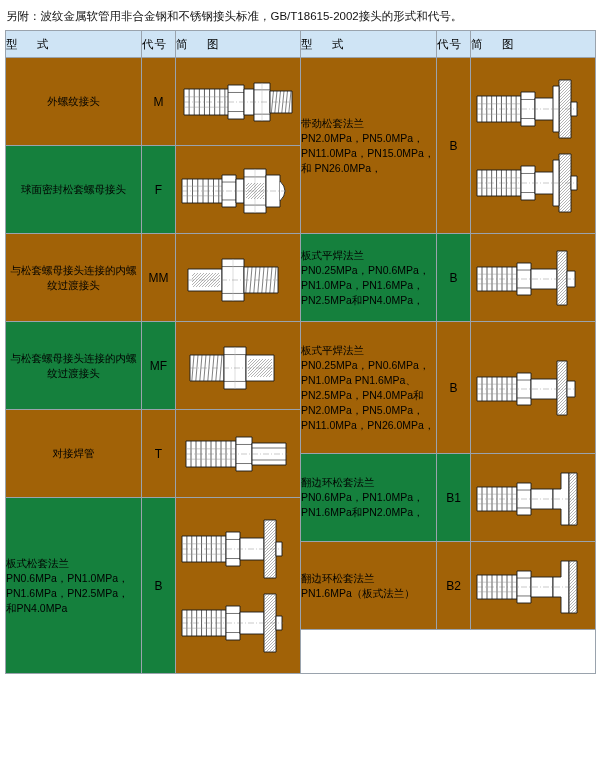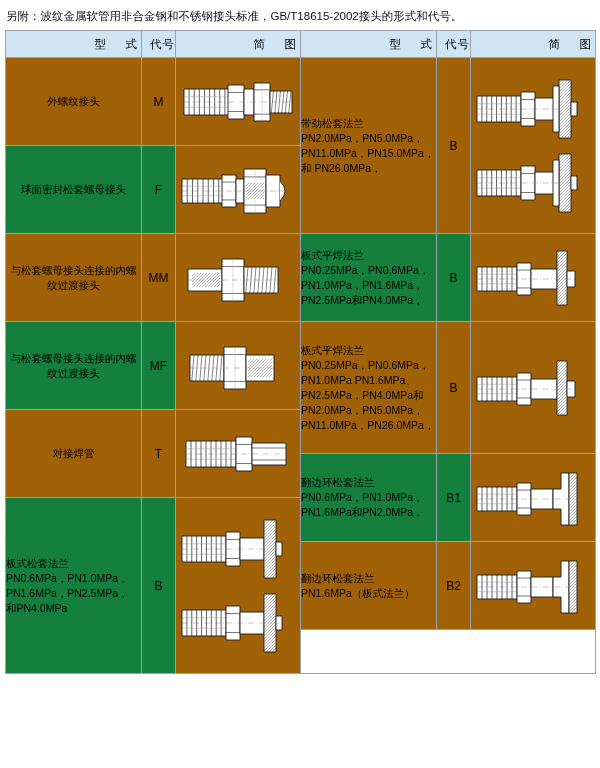--- a/index.html
+++ b/index.html
@@ -38,21 +38,21 @@
   table.main td, table.main th {
     border: 1px solid #9aa3ad;
     vertical-align: middle;
     padding: 0;
   }
   thead th {
     background: #cfe4f5;
     font-size: 11.5px;
     font-weight: normal;
     height: 26px;
-    text-align: right;
+    text-align: left;
     letter-spacing: 4px;
   }
   thead th.narrow { letter-spacing: 1px; font-family: Liberation Mono, monospace; }
   .cell-text {
     font-size: 10.5px;
     line-height: 15px;
     padding: 4px 5px;
     text-align: left;
   }
   .cell-text.center {

